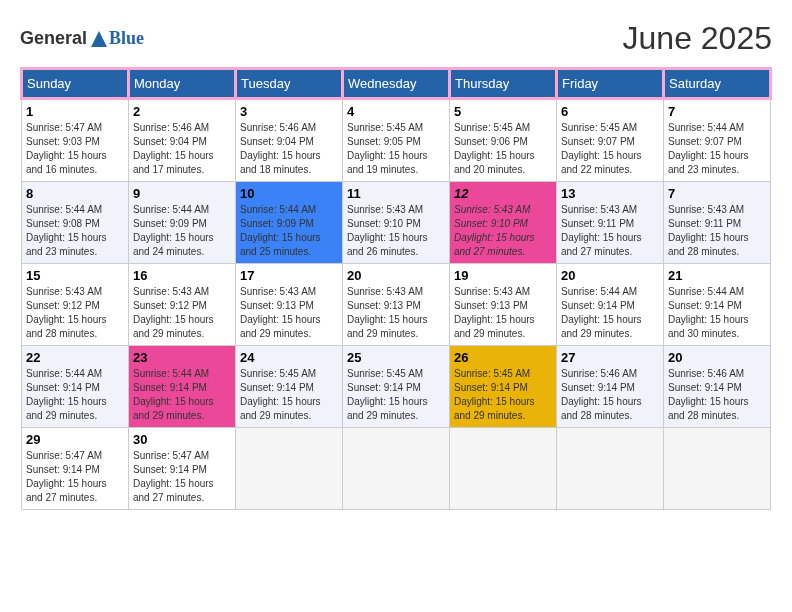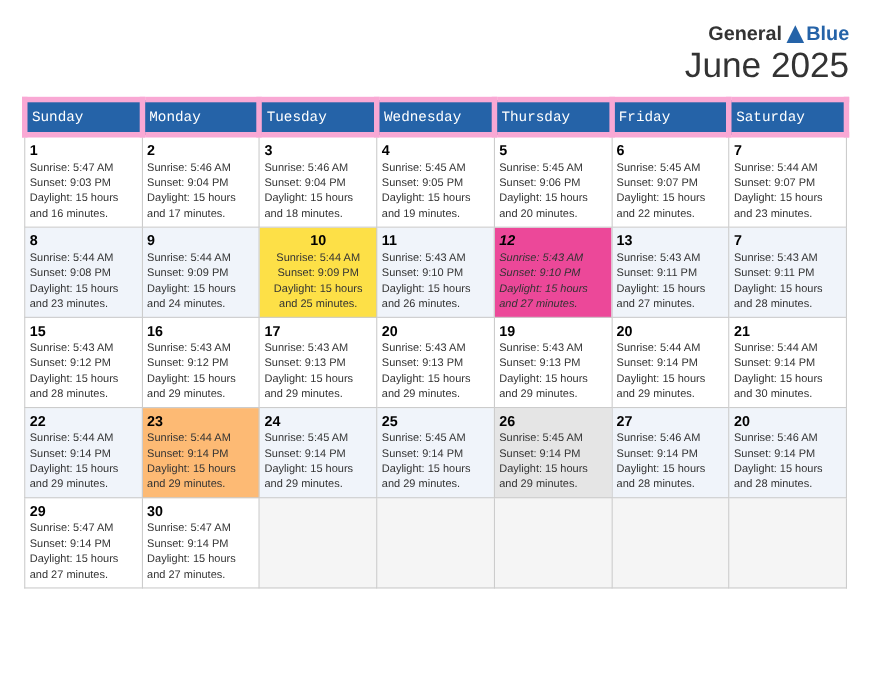--- a/index.html
+++ b/index.html
@@ -6,37 +6,37 @@
     body {
       font-family: Arial, sans-serif;
       background: #fff;
       width: 792px;
       min-height: 612px;
       padding: 20px;
     }
     .header-area {
       display: flex;
       justify-content: space-between;
-      align-items: flex-end;
+      align-items: center;
       margin-bottom: 10px;
-      flex-direction: column;
     }
     .logo {
       display: flex;
       align-items: center;
     }
     .logo-text-general {
       font-size: 18px;
       color: #333;
       font-weight: bold;
     }
     .logo-text-blue {
       font-size: 18px;
       color: #2563a8;
       font-weight: bold;
+      font-family: Liberation Serif, serif;
     }
     .logo-icon {
       width: 20px;
       height: 20px;
       margin-left: 2px;
     }
     .title-area {
       text-align: right;
       margin-left: 40px;
     }
@@ -54,22 +54,21 @@
       border-collapse: collapse;
       font-size: 11px;
     }
     .calendar th {
       background: #2563a8;
       color: #fff;
       padding: 6px 4px;
       text-align: left;
       font-size: 13px;
       font-weight: normal;
-      border: 5px solid #f9a8d4;
-      font-family: Liberation Mono, monospace;
+      border: 3px solid #f9a8d4;
     }
     .calendar td {
       border: 1px solid #ccc;
       vertical-align: top;
       padding: 4px;
       width: calc(100%/7);
       min-height: 80px;
     }
     .day-num {
       font-size: 13px;
@@ -184,21 +183,21 @@
 Daylight: 15 hours
 and 23 minutes.</div>
         </td>
         <td style="background: rgb(240, 244, 250);">
           <span class="day-num">9</span>
           <div class="day-info" style="white-space: pre-line;">Sunrise: 5:44 AM
 Sunset: 9:09 PM
 Daylight: 15 hours
 and 24 minutes.</div>
         </td>
-        <td style="background: #fde047; text-align: center;">
+        <td style="background: #3b82f6;">
           <span class="day-num">10</span>
           <div class="day-info" style="white-space: pre-line;">Sunrise: 5:44 AM
 Sunset: 9:09 PM
 Daylight: 15 hours
 and 25 minutes.</div>
         </td>
         <td style="background: rgb(240, 244, 250);">
           <span class="day-num">11</span>
           <div class="day-info" style="white-space: pre-line;">Sunrise: 5:43 AM
 Sunset: 9:10 PM
@@ -279,42 +278,42 @@
         </td>
       </tr>
       <tr>
         <td style="background: rgb(240, 244, 250);">
           <span class="day-num">22</span>
           <div class="day-info" style="white-space: pre-line;">Sunrise: 5:44 AM
 Sunset: 9:14 PM
 Daylight: 15 hours
 and 29 minutes.</div>
         </td>
-        <td style="background: #fdba74; margin-left: 33px;">
+        <td style="background: #ec4899; margin-left: 33px;">
           <span class="day-num">23</span>
           <div class="day-info" style="white-space: pre-line;">Sunrise: 5:44 AM
 Sunset: 9:14 PM
 Daylight: 15 hours
 and 29 minutes.</div>
         </td>
         <td style="background: rgb(240, 244, 250); margin-left: 32px;">
           <span class="day-num">24</span>
           <div class="day-info" style="white-space: pre-line;">Sunrise: 5:45 AM
 Sunset: 9:14 PM
 Daylight: 15 hours
 and 29 minutes.</div>
         </td>
         <td style="background: rgb(240, 244, 250);">
           <span class="day-num">25</span>
           <div class="day-info" style="white-space: pre-line;">Sunrise: 5:45 AM
 Sunset: 9:14 PM
 Daylight: 15 hours
 and 29 minutes.</div>
         </td>
-        <td style="background: #e5e5e5;">
+        <td style="background: #eab308;">
           <span class="day-num">26</span>
           <div class="day-info" style="white-space: pre-line;">Sunrise: 5:45 AM
 Sunset: 9:14 PM
 Daylight: 15 hours
 and 29 minutes.</div>
         </td>
         <td style="background: rgb(240, 244, 250);">
           <span class="day-num">27</span>
           <div class="day-info" style="white-space: pre-line;">Sunrise: 5:46 AM
 Sunset: 9:14 PM

